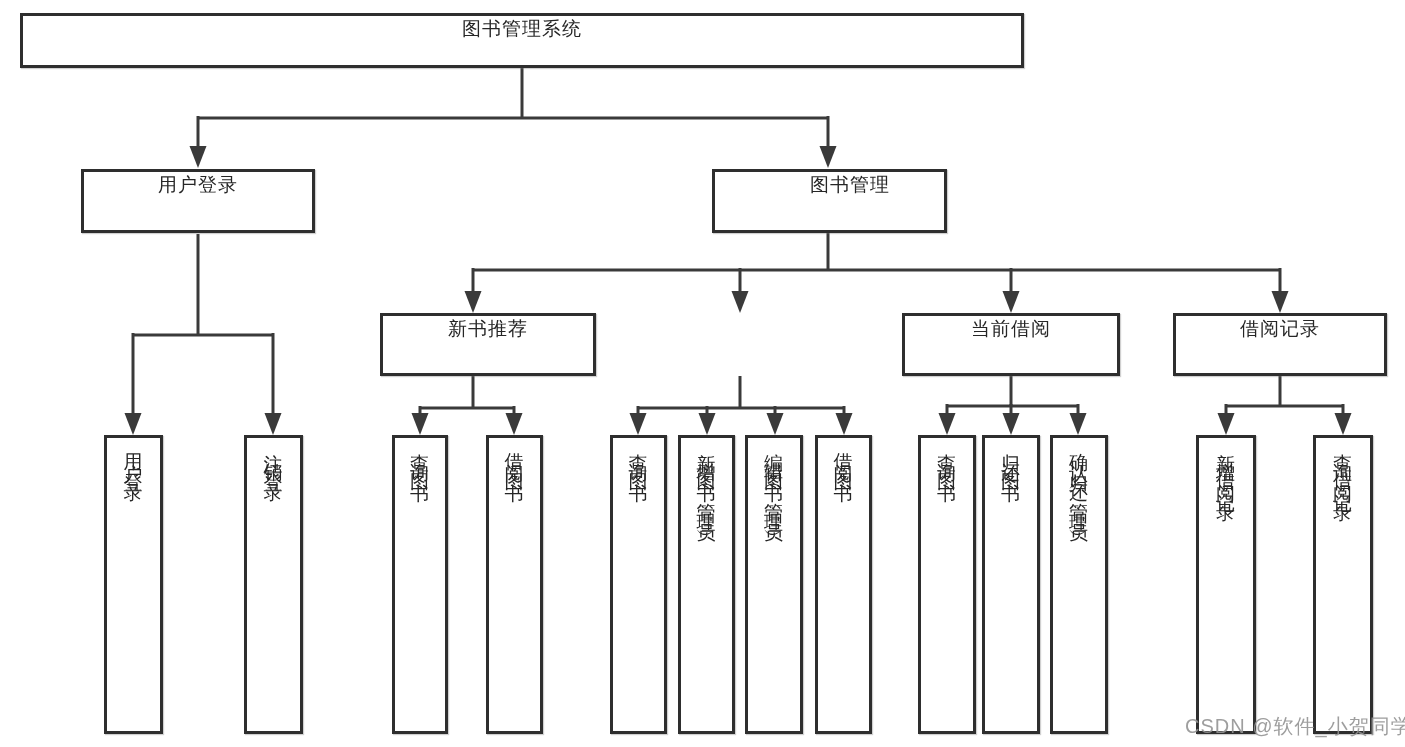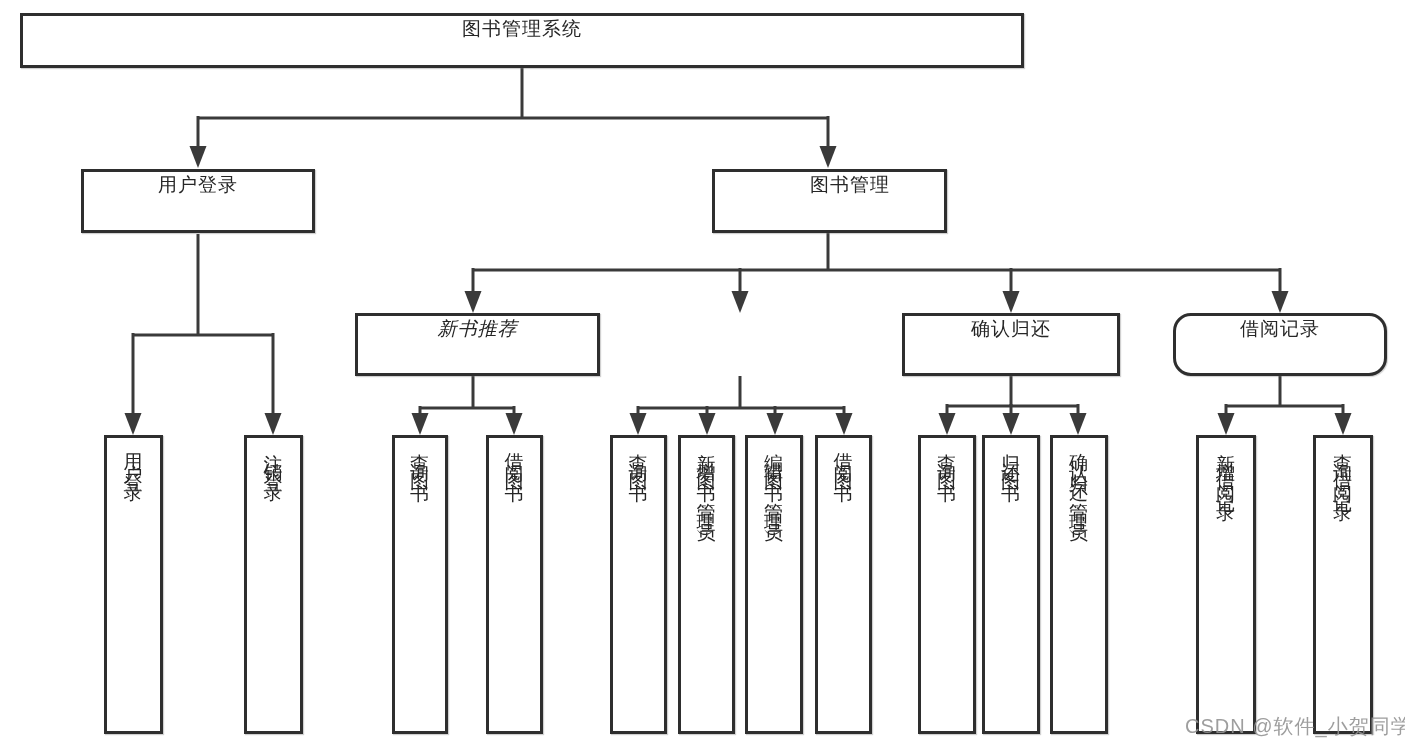--- a/index.html
+++ b/index.html
@@ -33,24 +33,24 @@
     text-orientation:mixed;
     letter-spacing:10px;
     line-height:1;
   }
   
   #b-root{left:20px;top:13px;width:1004px;height:55px;}
   
   #b-user-login{left:81px;top:169px;width:234px;height:64px;}
   #b-book-mgmt{left:712px;top:169px;width:235px;height:64px;padding-left:41px;}
   
-  #b-new-book{left:355px;top:313px;width:245px;height:63px;font-style:italic;}
+  #b-new-book{left:380px;top:313px;width:216px;height:63px;}
   #b-book-borrow{left:632px;top:313px;width:215px;height:63px;}
   #b-current-borrow{left:902px;top:313px;width:218px;height:63px;}
-  #b-borrow-records{left:1173px;top:313px;width:214px;height:63px;border-radius:18px;}
+  #b-borrow-records{left:1173px;top:313px;width:214px;height:63px;}
   
   .leaf{top:435px;height:299px;}
   #l-user-login{left:104px;width:59px;}
   #l-logout{left:244px;width:59px;}
   #l-nb-query{left:392px;width:56px;}
   #l-nb-borrow{left:486px;width:57px;}
   #l-bb-query{left:610px;width:57px;}
   #l-bb-add{left:678px;width:57px;}
   #l-bb-edit{left:745px;width:58px;}
   #l-bb-borrow{left:815px;width:57px;}
@@ -152,21 +152,21 @@
     <span class="hlabel">用户登录</span>
   </div>
   <div class="box" id="b-book-mgmt">
     <span class="hlabel">图书管理</span>
   </div>
 
   <div class="box" id="b-new-book">
     <span class="hlabel">新书推荐</span>
   </div>
   <div class="box" id="b-current-borrow">
-    <span class="hlabel">确认归还</span>
+    <span class="hlabel">当前借阅</span>
   </div>
   <div class="box" id="b-borrow-records">
     <span class="hlabel">借阅记录</span>
   </div>
 
   <div class="box leaf" id="l-user-login">
     <span class="vlabel">用户登录</span>
   </div>
   <div class="box leaf" id="l-logout">
     <span class="vlabel">注销登录</span>

